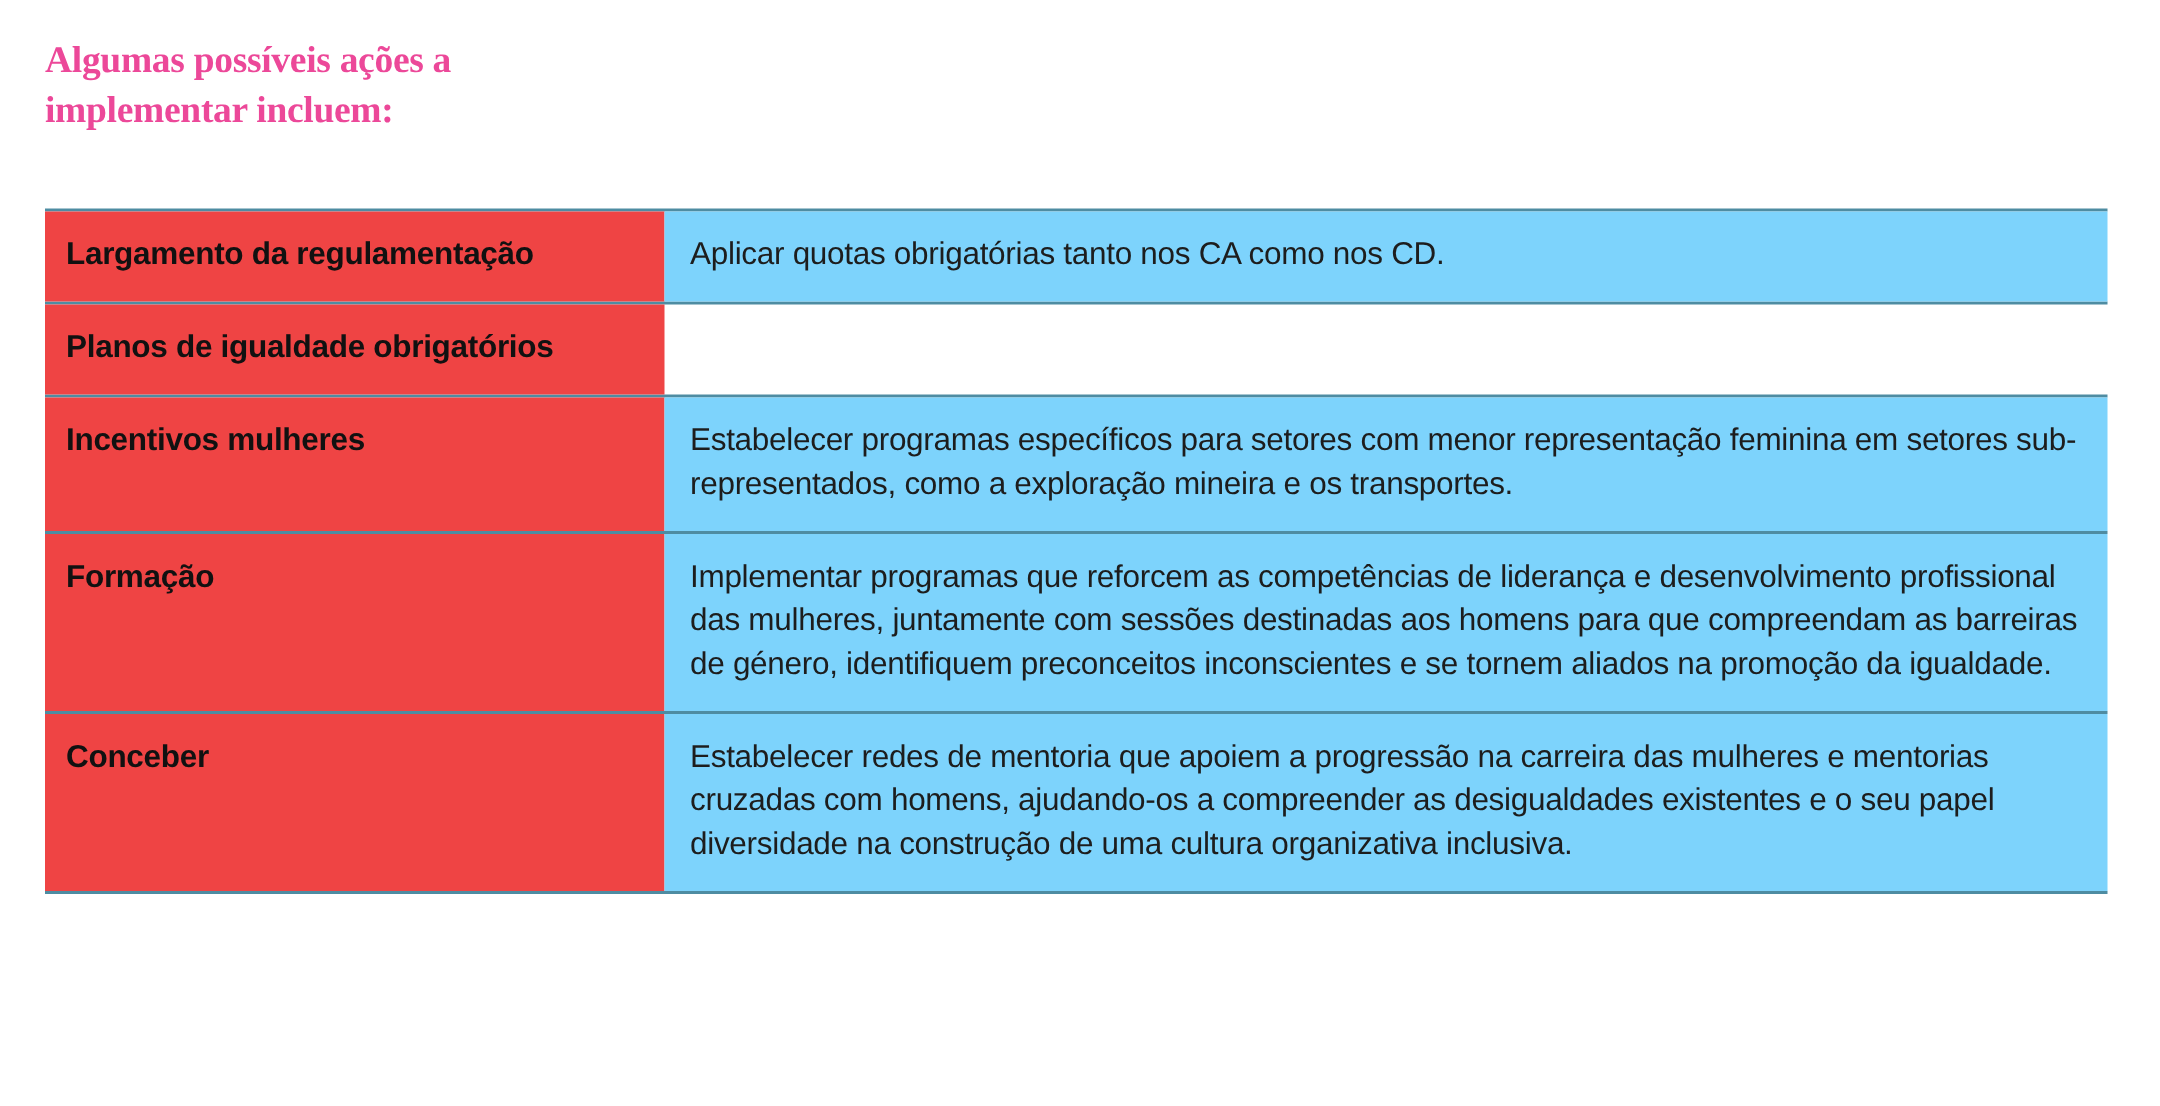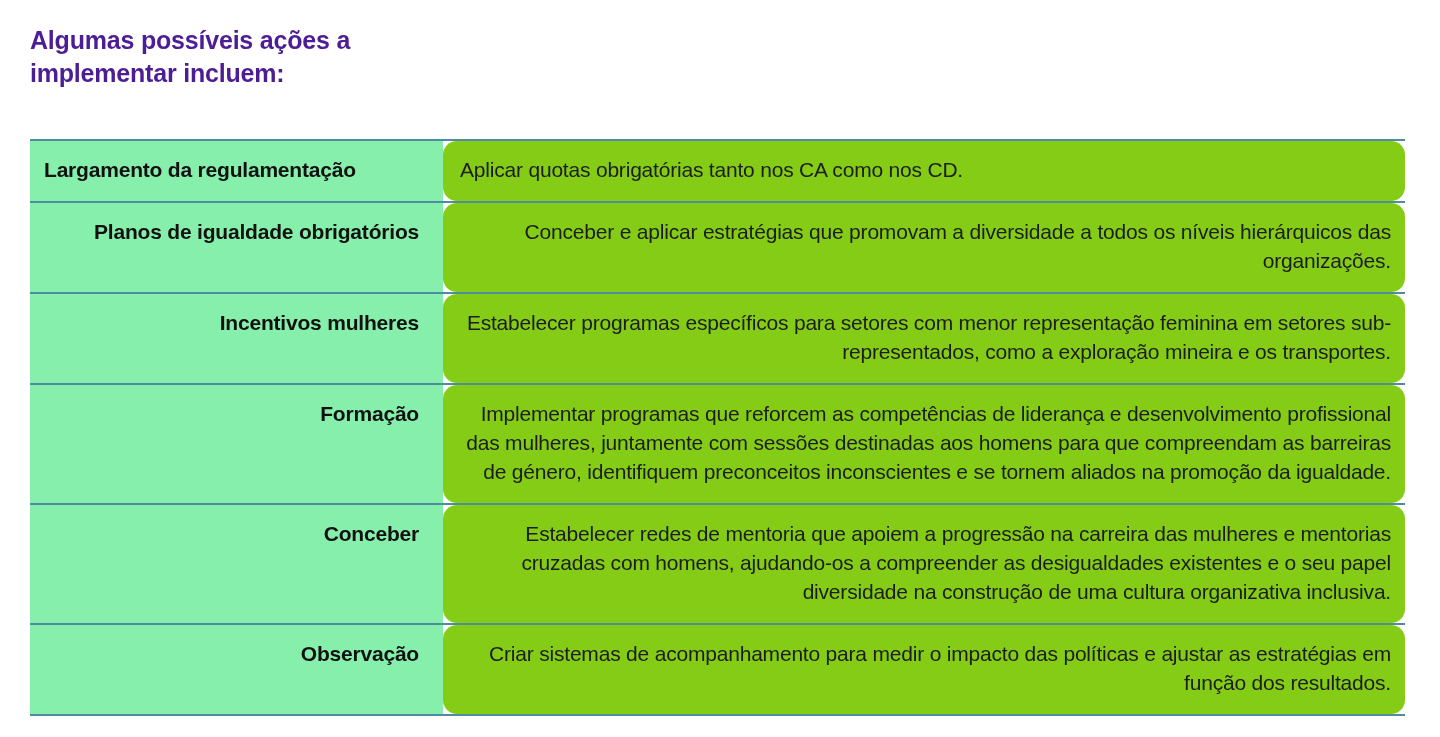--- a/index.html
+++ b/index.html
@@ -10,90 +10,85 @@
     overflow: hidden;
   }
   .page { position: relative; width: 1440px; height: 737px; }
 
   .heading {
     margin: 24px 0 0 30px;
     max-width: 355px;
     font-size: 25px;
     font-weight: bold;
     line-height: 33px;
-    color: #4c1d95;
+    color: #ec4899;
     letter-spacing: -0.2px;
+    font-family: Liberation Serif, serif;
   }
 
   .table-wrap {
     position: absolute;
     left: 30px; top: 115px;
     width: 1375px;
     border-top: 2.5px solid #4e8ca2;
     border-bottom: 2.5px solid #4e8ca2;
   }
   .row {
     display: grid;
     grid-template-columns: 413px 1fr;
   }
-  .row + .row { border-top: 2.5px solid #4e8ca2; text-align: right; }
+  .row + .row { border-top: 2.5px solid #4e8ca2; }
 
   .cell {
     font-size: 21px;
     line-height: 29px;
     color: #1d1d1d;
   }
   .cell.label {
-    background: #86efac;
+    background: #ef4444;
     font-weight: bold;
     color: #111111;
     padding: 14px 24px 17px 14px;
     letter-spacing: -0.2px;
   }
   .cell.desc {
-    background: #84cc16;
+    background: #7dd3fc;
     padding: 14px 14px 17px 17px;
     letter-spacing: -0.2px;
-    border-radius: 14px;
   }
 </style>
 </head>
 <body>
 
 <div class="page">
 
   <h2 class="heading">Algumas possíveis ações a implementar incluem:</h2>
 
   <div class="table-wrap">
     <div id="rows-container">
   <div class="row">
     <div class="cell label">Largamento da regulamentação</div>
     <div class="cell desc">Aplicar quotas obrigatórias tanto nos CA como nos CD.</div>
   </div>
 
   <div class="row">
     <div class="cell label">Planos de igualdade obrigatórios</div>
-    <div class="cell desc">Conceber e aplicar estratégias que promovam a diversidade a todos os níveis hierárquicos das organizações.</div>
   </div>
 
   <div class="row">
     <div class="cell label">Incentivos mulheres</div>
     <div class="cell desc">Estabelecer programas específicos para setores com menor representação feminina em setores sub-representados, como a exploração mineira e os transportes.</div>
   </div>
 
   <div class="row">
     <div class="cell label">Formação</div>
     <div class="cell desc">Implementar programas que reforcem as competências de liderança e desenvolvimento profissional das mulheres, juntamente com sessões destinadas aos homens para que compreendam as barreiras de género, identifiquem preconceitos inconscientes e se tornem aliados na promoção da igualdade.</div>
   </div>
 
   <div class="row">
     <div class="cell label">Conceber</div>
     <div class="cell desc">Estabelecer redes de mentoria que apoiem a progressão na carreira das mulheres e mentorias cruzadas com homens, ajudando-os a compreender as desigualdades existentes e o seu papel diversidade na construção de uma cultura organizativa inclusiva.</div>
   </div>
 
-  <div class="row">
-    <div class="cell label">Observação</div>
-    <div class="cell desc">Criar sistemas de acompanhamento para medir o impacto das políticas e ajustar as estratégias em função dos resultados.</div>
-  </div>
 </div>
   </div>
 
 </div>
 
 </body></html>

